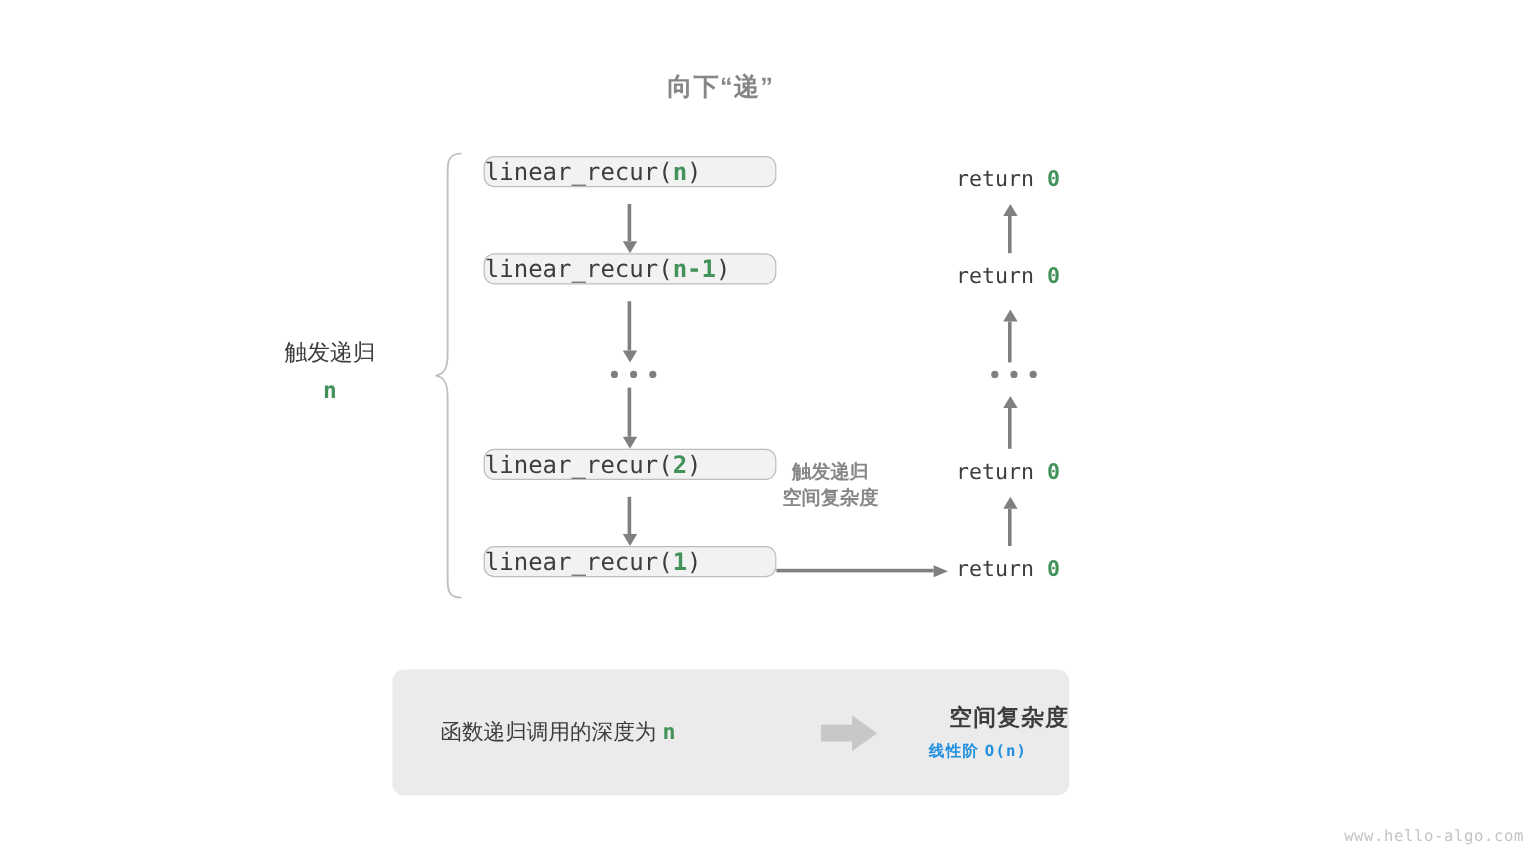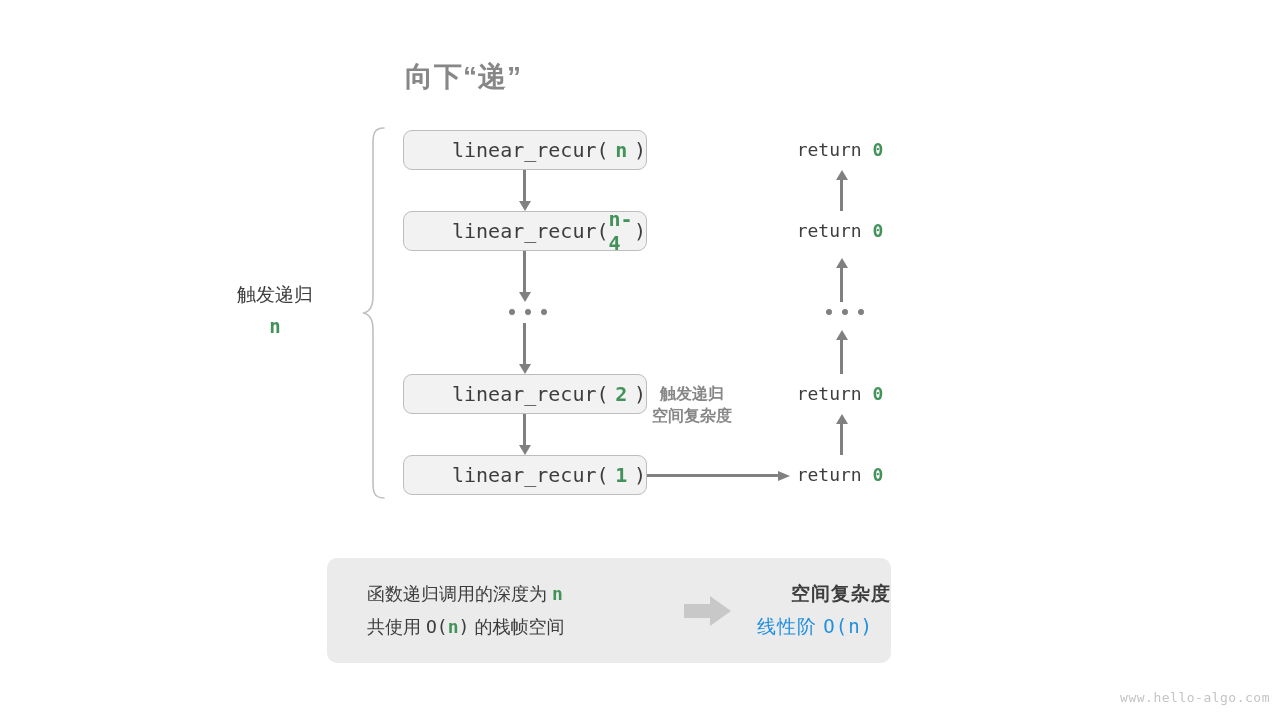--- a/index.html
+++ b/index.html
@@ -18,48 +18,47 @@
   .stage {
     position: absolute;
     left: 0; top: 0;
     width: 1280px;
     height: 720px;
   }
 
   
   .col-header {
     position: absolute;
-    font-size: 28px;
+    font-size: 21px;
     font-weight: bold;
     color: #878787;
     letter-spacing: 1px;
     white-space: nowrap;
-    text-align: left;
+    text-align: right;
   }
   #header-down { left: 405px; top: 58px; width: 240px; }
   #header-up   { left: 740px; top: 58px; width: 200px; }
 
   
   .call-box {
     position: absolute;
     left: 403px;
     width: 244px;
-    height: 40px;
+    height: 26px;
     box-sizing: border-box;
     background: #f2f2f2;
     border: 1.4px solid #bdbdbd;
     border-radius: 9px;
     display: flex;
     align-items: center;
-    justify-content: space-between;
+    justify-content: flex-start;
     font-family: "DejaVu Sans Mono", "Liberation Mono", monospace;
     font-size: 20px;
     color: #3d3d3d;
     letter-spacing: 0px;
-    padding-left: 48px;
   }
   .call-box .arg {
     color: #42925a;
     font-weight: bold;
   }
   #box-1 { top: 130px; }
   #box-2 { top: 211px; }
   #box-3 { top: 374px; }
   #box-4 { top: 455px; }
 
@@ -255,22 +254,22 @@
   #summary-right .sr-title {
     display: block;
     font-size: 19px;
     font-weight: bold;
     color: #3d3d3d;
     letter-spacing: 1px;
     text-align: right;
   }
   #summary-right .sr-value {
     display: block;
-    font-size: 19px;
-    font-weight: normal;
+    font-size: 13px;
+    font-weight: bold;
     color: #1f8fe0;
     letter-spacing: 1px;
   }
   #summary-right .sr-value .mono {
     font-family: "DejaVu Sans Mono", "Liberation Mono", monospace;
   }
 
   
   #watermark {
     position: absolute;
@@ -298,21 +297,21 @@
     <path d="M24 2 C13 2 13 10 13 18 L13 170 C13 181 10 186 3 187 C10 188 13 193 13 204 L13 356 C13 364 13 372 24 372" fill="none" stroke="#c0c0c0" stroke-width="1.6" stroke-linecap="round"></path>
   </svg>
 
   <div class="call-box" id="box-1">
     <span>linear_recur(</span>
       <span class="arg">n</span>
       <span>)</span>
   </div>
   <div class="call-box" id="box-2">
     <span>linear_recur(</span>
-      <span class="arg">n-4</span>
+      <span class="arg">n-1</span>
       <span>)</span>
   </div>
   <div class="call-box" id="box-3">
     <span>linear_recur(</span>
       <span class="arg">2</span>
       <span>)</span>
   </div>
   <div class="call-box" id="box-4">
     <span>linear_recur(</span>
       <span class="arg">1</span>
@@ -390,23 +389,20 @@
   <div id="base-arrow">
     <div class="shaft"></div>
     <div class="head"></div>
   </div>
 
   <div id="summary-panel">
     <div id="summary-left">
       <div>
         <span>函数递归调用的深度为 </span><span class="gn">n</span>
       </div>
-      <div>
-        <span>共使用 </span><span class="mono">O(</span><span class="gn">n</span><span class="mono">)</span><span> 的栈帧空间</span>
-      </div>
     </div>
 
     <div id="summary-arrow">
       <svg width="48" height="32" viewBox="0 0 48 32">
         <path d="M0 9 L26 9 L26 1 L47 16 L26 31 L26 23 L0 23 Z" fill="#c8c8c8"></path>
       </svg>
     </div>
 
     <div id="summary-right">
       <span class="sr-title">空间复杂度</span>

